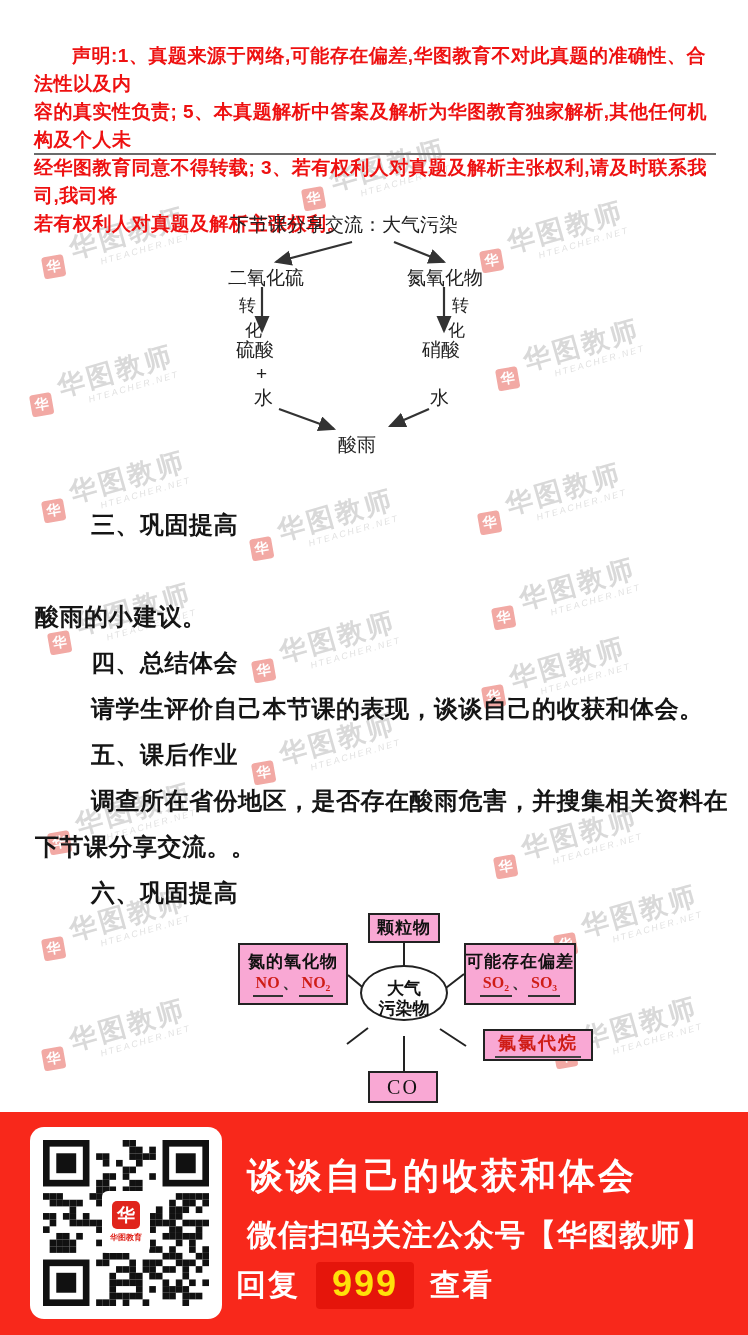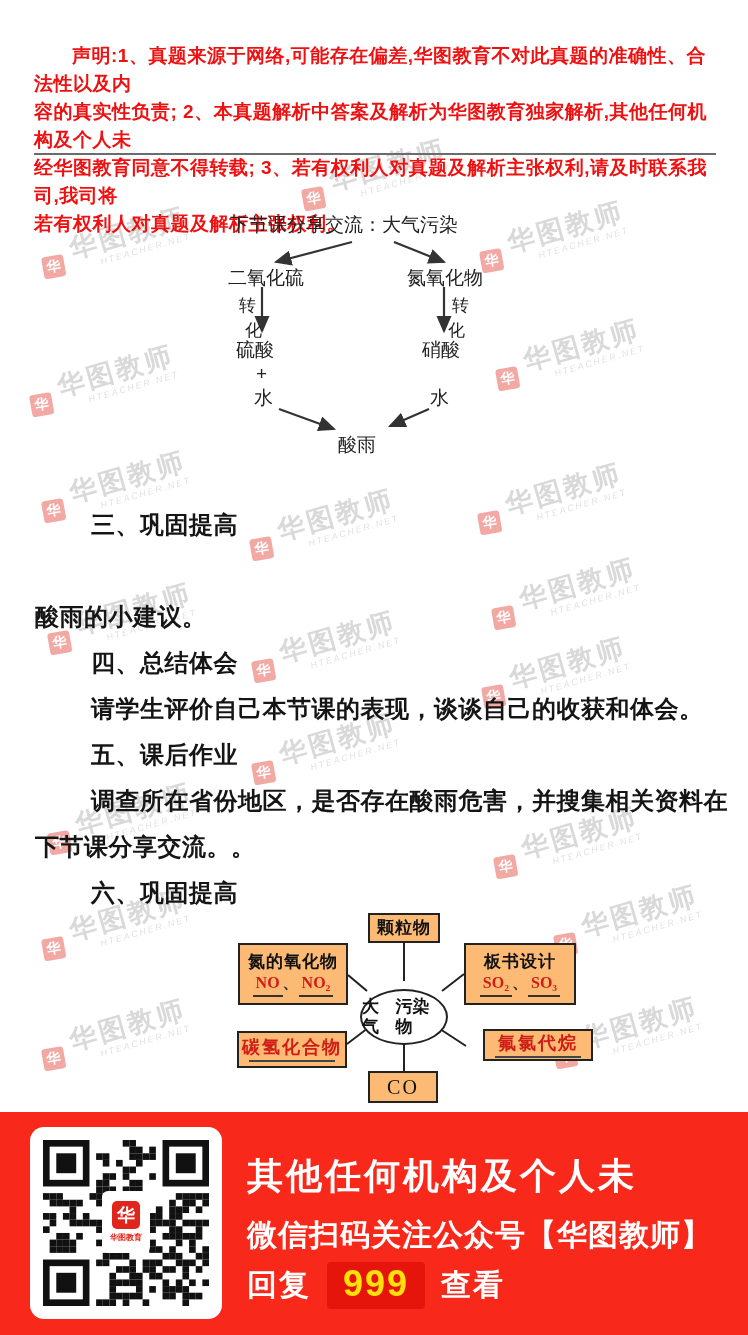--- a/index.html
+++ b/index.html
@@ -30,52 +30,52 @@
 
   
   .diagram1{position:absolute;left:190px;top:195px;width:340px;height:275px;}
   .diagram1 svg{position:absolute;left:0;top:0;}
   .d1{position:absolute;font-size:19px;color:#222;white-space:nowrap;}
   .d1small{font-size:17px;}
 
   
   .diagram2{position:absolute;left:225px;top:903px;width:360px;height:208px;}
   .diagram2 svg{position:absolute;left:0;top:0;}
-  .box{position:absolute;border:2px solid #222;background:#fdba74;box-sizing:border-box;
+  .box{position:absolute;border:2px solid #222;background:#f9a8d4;box-sizing:border-box;
        display:flex;flex-direction:column;align-items:center;justify-content:center;}
   .box-title{font-size:17px;font-weight:600;color:#111;letter-spacing:1px;line-height:20px;}
   .formula-row{font-family:"Liberation Serif","DejaVu Serif",serif;font-weight:700;
                font-size:16px;color:#cf1d17;line-height:18px;margin-top:2px;}
   .u{display:inline-block;border-bottom:2px solid #333;padding:0 3px 3px 3px;}
   .sep{color:#333;}
   .redbig{font-size:18px;font-weight:700;color:#cf1d17;letter-spacing:2px;line-height:20px;}
   .bar{width:82%;height:0;border-bottom:2px solid #444;margin-top:3px;}
-  .ellipse{position:absolute;left:135px;top:86px;width:88px;height:56px;border:2px solid #222;
-           border-radius:50%;box-sizing:border-box;display:flex;flex-direction:row;
+  .ellipse{position:absolute;left:135px;top:62px;width:88px;height:56px;border:2px solid #222;
+           border-radius:50%;box-sizing:border-box;display:flex;flex-direction:column;
            align-items:center;justify-content:flex-end;background:#fff;}
   .ellipse div{font-size:17px;font-weight:600;color:#111;line-height:20px;}
   .co-text{font-family:"Liberation Serif","DejaVu Serif",serif;font-size:20px;color:#111;
            letter-spacing:2px;}
 
   
   .footer{position:absolute;left:0;top:1112px;width:748px;height:223px;background:#f8281b;}
   .qr-wrap{position:absolute;left:30px;top:15px;width:192px;height:192px;background:#fff;
            border-radius:14px;}
   .qr-wrap svg{position:absolute;left:13px;top:13px;}
   .qr-logo{position:absolute;left:72px;top:64px;width:48px;height:62px;background:#fff;
            border-radius:6px;display:flex;flex-direction:column;align-items:center;
            justify-content:center;}
   .qr-logo-mark{width:28px;height:28px;background:#e0251c;border-radius:5px;color:#fff;
                 font-size:18px;font-weight:700;display:flex;align-items:center;justify-content:center;}
   .qr-logo-text{font-size:8px;color:#e0251c;font-weight:700;margin-top:3px;letter-spacing:0;}
   .f1{position:absolute;left:247px;top:40px;font-size:36px;font-weight:700;color:#fff;
       letter-spacing:3px;white-space:nowrap;}
   .f2{position:absolute;left:247px;top:103px;font-size:30px;font-weight:700;color:#fff;
       letter-spacing:1px;white-space:nowrap;text-align:center;}
-  .f3{position:absolute;left:247px;top:150px;display:flex;align-items:center;white-space:nowrap;}
+  .f3{position:absolute;left:236px;top:150px;display:flex;align-items:center;white-space:nowrap;}
   .f3-label{font-size:30px;font-weight:700;color:#fff;letter-spacing:2px;}
   .chip{margin:0 16px;background:#e5150b;color:#ffe10a;font-size:36px;font-weight:700;
         padding:1px 16px 4px 16px;border-radius:4px;letter-spacing:2px;}
 </style>
 </head>
 <body>
 
 <div class="screen">
     <div class="wm" style="left: 552px; top: 1014px;">
     <div class="wm-logo">华</div>
@@ -206,21 +206,21 @@
     <div class="wm" style="left: 40px; top: 224px;">
     <div class="wm-logo">华</div>
     <div class="wm-text">
       <div class="wm-brand">华图教师</div>
       <div class="wm-domain">HTEACHER.NET</div>
     </div>
   </div>
 
   <div class="disclaimer">
     <div class="dl dl-indent">声明:1、真题来源于网络,可能存在偏差,华图教育不对此真题的准确性、合法性以及内</div>
-    <div class="dl">容的真实性负责; 2、本真题解析中答案及解析为华图教育独家解析,其他任何机构及个人未</div>
+    <div class="dl">容的真实性负责; 5、本真题解析中答案及解析为华图教育独家解析,其他任何机构及个人未</div>
     <div class="dl">经华图教育同意不得转载; 3、若有权利人对真题及解析主张权利,请及时联系我司,我司将</div>
     <div class="dl">若有权利人对真题及解析主张权利。</div>
   </div>
   <div class="hrule"></div>
 
   <div class="diagram1">
     <svg width="340" height="275">
       <defs>
         <marker id="ah" markerWidth="9" markerHeight="8" refX="7" refY="3.5" orient="auto">
           <path d="M0,0 L8,3.5 L0,7 z" fill="#333"></path>
@@ -269,32 +269,28 @@
     <div class="box" style="left:143px;top:10px;width:72px;height:30px">
       <div class="box-title">颗粒物</div>
     </div>
     <div class="box" style="left:13px;top:40px;width:110px;height:62px">
       <div class="box-title">氮的氧化物</div>
       <div class="formula-row">
         <span class="u">NO</span><span class="sep">、</span><span class="u">NO₂</span>
       </div>
     </div>
     <div class="box" style="left:239px;top:40px;width:112px;height:62px">
-      <div class="box-title">板书设计</div>
+      <div class="box-title">可能存在偏差</div>
       <div class="formula-row">
         <span class="u">SO₂</span><span class="sep">、</span><span class="u">SO₃</span>
       </div>
     </div>
     <div class="ellipse">
       <div>大气</div>
       <div>污染物</div>
-    </div>
-    <div class="box" style="left:12px;top:128px;width:110px;height:37px">
-      <div class="redbig">碳氢化合物</div>
-      <div class="bar"></div>
     </div>
     <div class="box" style="left:258px;top:126px;width:110px;height:32px">
       <div class="redbig">氟氯代烷</div>
       <div class="bar"></div>
     </div>
     <div class="box" style="left:143px;top:168px;width:70px;height:32px">
       <div class="co-text">CO</div>
     </div>
   </div>
 
@@ -486,21 +482,21 @@
           <rect x="20" y="2" width="3" height="3" fill="#111"></rect>
           <rect x="0" y="18" width="7" height="7" fill="#111"></rect>
           <rect x="1" y="19" width="5" height="5" fill="#fff"></rect>
           <rect x="2" y="20" width="3" height="3" fill="#111"></rect>
         </svg>
       <div class="qr-logo">
         <div class="qr-logo-mark">华</div>
         <div class="qr-logo-text">华图教育</div>
       </div>
     </div>
-    <div class="f1">其他任何机构及个人未</div>
+    <div class="f1">谈谈自己的收获和体会</div>
     <div class="f2">微信扫码关注公众号【华图教师】</div>
     <div class="f3">
       <span class="f3-label">回复</span>
       <span class="chip">999</span>
       <span class="f3-label">查看</span>
     </div>
   </div>
 
 </div>
 

